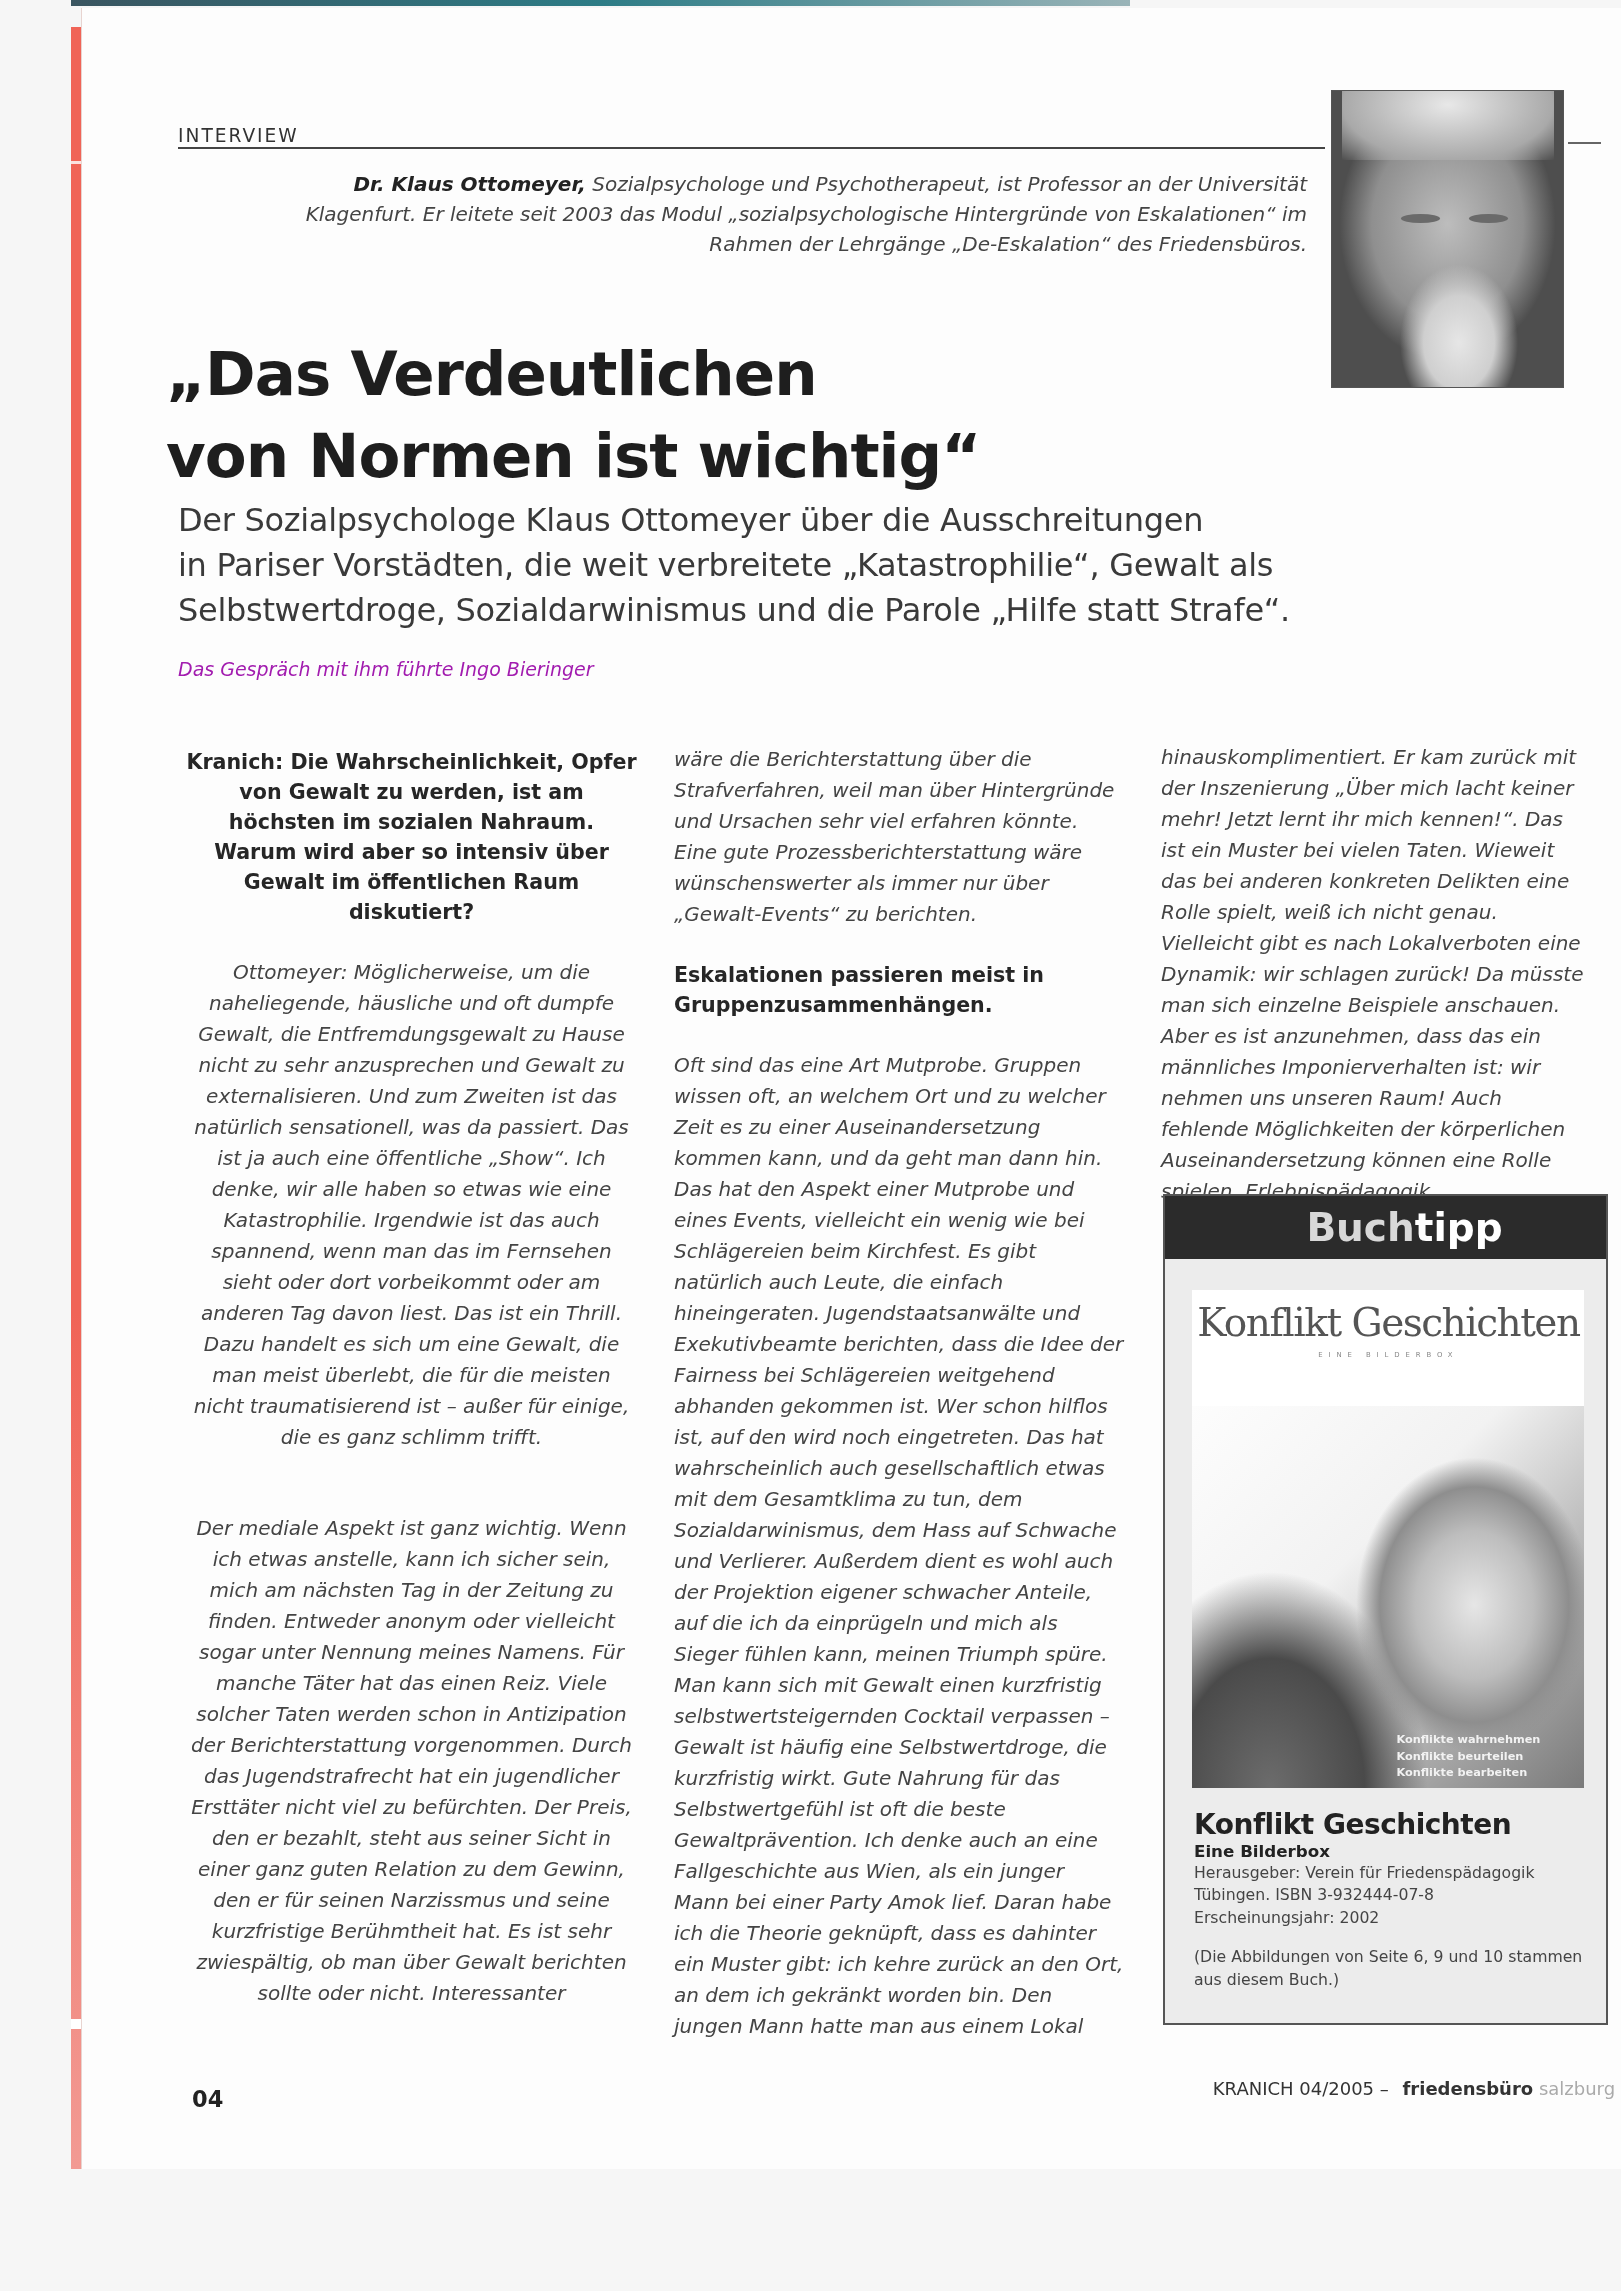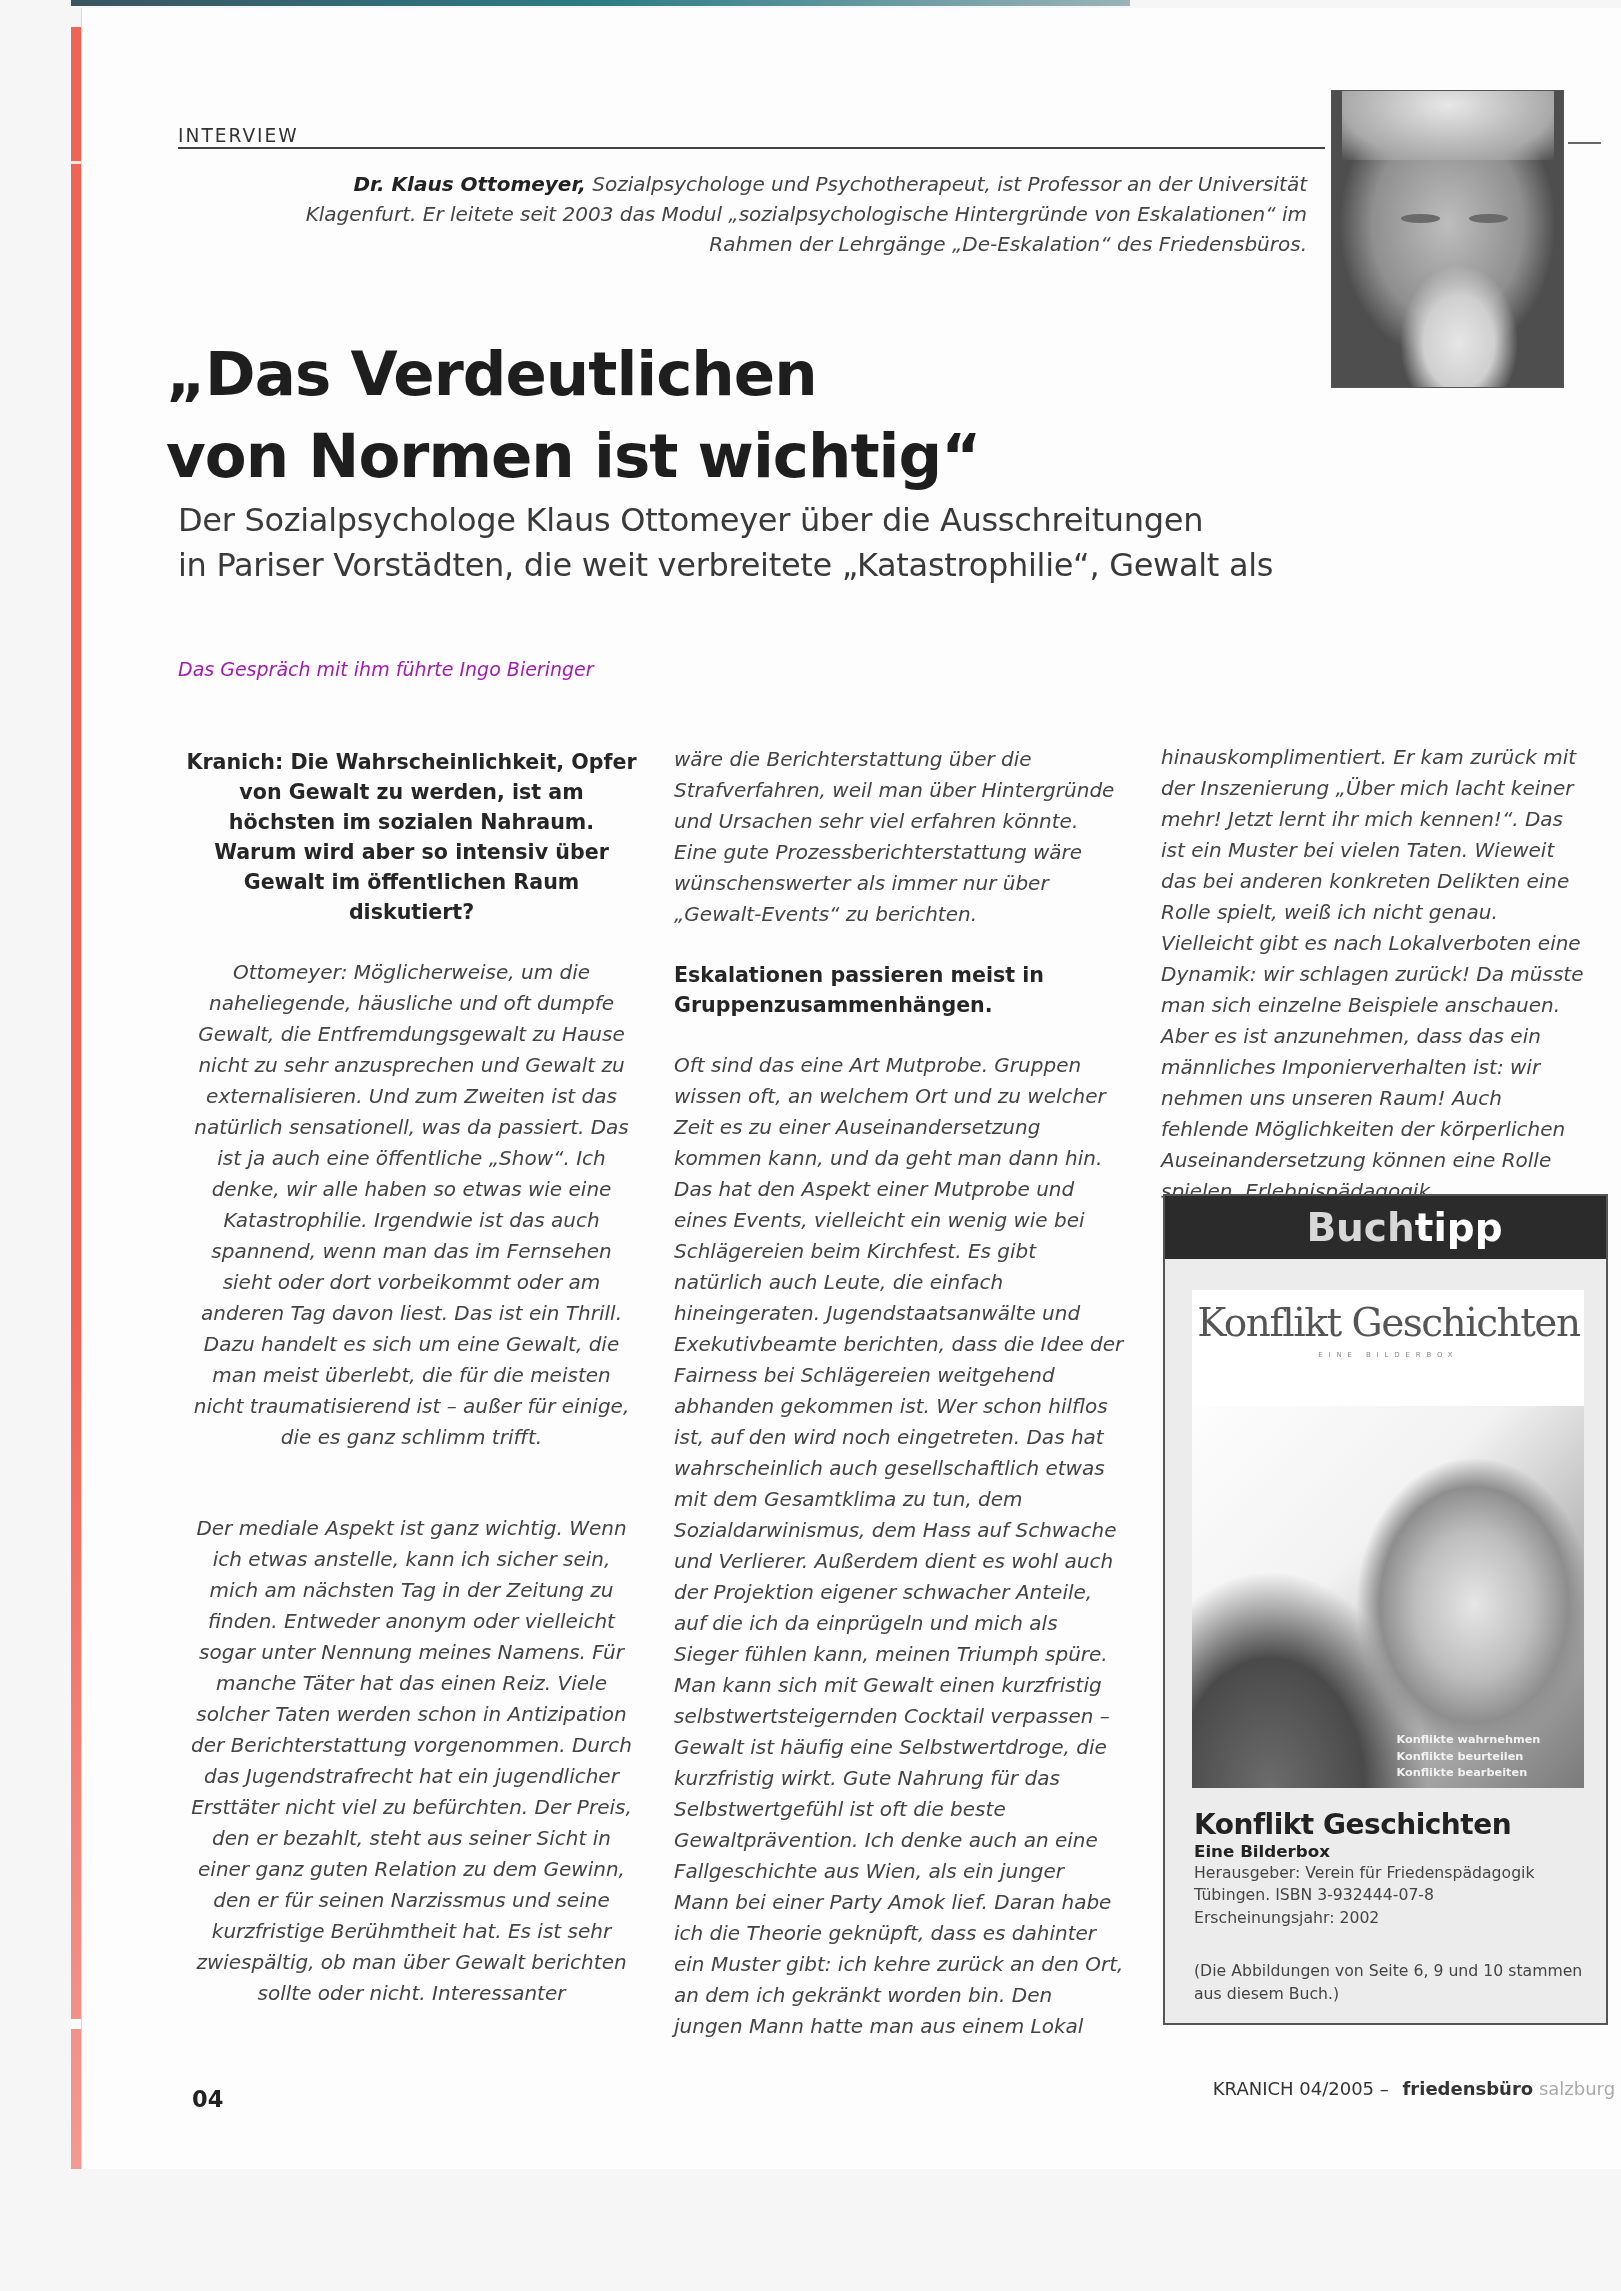--- a/index.html
+++ b/index.html
@@ -96,21 +96,21 @@
       radial-gradient(ellipse 157px 216px at 20% 100%, #6c6c6c 0%, #4a4a4a 60%, transparent 100%),
       linear-gradient(135deg, #fdfdfd 0%, #f2f2f2 40%, #b5b5b5 70%, #7a7a7a 100%);
   }
   .bt-taglines {
     position:absolute; left: 204px; bottom: 5.9px; color:#f2f2f2; font-size: 11.3px; line-height: 16.7px; font-weight: bold;
   }
   .bt-info { position: absolute; left: 29px; top: 612px; width: 392px; }
   .bt-title { font-weight: bold; font-size: 28px; color: #222; letter-spacing: -0.5px; line-height: 33px; }
   .bt-subtitle { font-weight: bold; font-size: 16.7px; color: #222; line-height: 20.6px; }
   .bt-meta { font-size: 15.7px; color: #444; line-height: 22.5px; }
-  .bt-note { font-size: 15.7px; color: #444; line-height: 22.5px; margin-top: 31px; }
+  .bt-note { font-size: 15.7px; color: #444; line-height: 22.5px; margin-top: 17px; }
 
   .folio { position:absolute; left:192px; top: 2086px; font-weight:bold; font-size: 22.5px; color:#222; }
   .footer { position:absolute; right: 5.9px; top: 2078px; font-size: 18px; color:#333; }
   .footer .bold { font-weight: bold; margin-left: 8px; }
   .footer .light { color: #aaa; }
 </style>
 </head>
 <body>
 
 <div class="topband"></div>
@@ -133,20 +133,21 @@
 </div>
 
 <div class="headline">
   <div>„Das Verdeutlichen</div>
   <div>von Normen ist wichtig“</div>
 </div>
 
 <div class="subhead">
   <div>Der Sozialpsychologe Klaus Ottomeyer über die Ausschreitungen</div>
   <div>in Pariser Vorstädten, die weit verbreitete „Katastrophilie“, Gewalt als</div>
+  <div>Selbstwertdroge, Sozialdarwinismus und die Parole „Hilfe statt Strafe“.</div>
 </div>
 
 <div class="byline">Das Gespräch mit ihm führte Ingo Bieringer</div>
 
 <div class="col c1">
   <p class="q">Kranich: Die Wahrscheinlichkeit, Opfer von Gewalt zu werden, ist am höchsten im sozialen Nahraum. Warum wird aber so intensiv über Gewalt im öffentlichen Raum diskutiert?</p>
   <div class="gap"></div>
   <p class="a">Ottomeyer: Möglicherweise, um die naheliegende, häusliche und oft dumpfe Gewalt, die Entfremdungsgewalt zu Hause nicht zu sehr anzusprechen und Gewalt zu externalisieren. Und zum Zweiten ist das natürlich sensationell, was da passiert. Das ist ja auch eine öffentliche „Show“. Ich denke, wir alle haben so etwas wie eine Katastrophilie. Irgendwie ist das auch spannend, wenn man das im Fernsehen sieht oder dort vorbeikommt oder am anderen Tag davon liest. Das ist ein Thrill. Dazu handelt es sich um eine Gewalt, die man meist überlebt, die für die meisten nicht traumatisierend ist – außer für einige, die es ganz schlimm trifft.</p>
   <div class="gap"></div>
   <div class="gap"></div>

